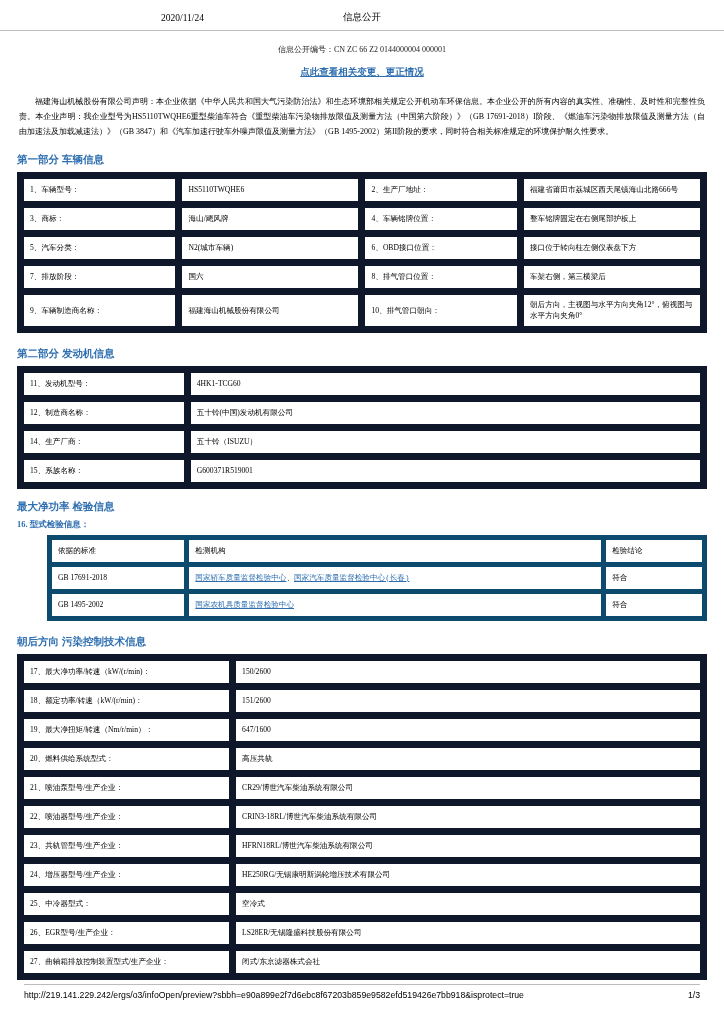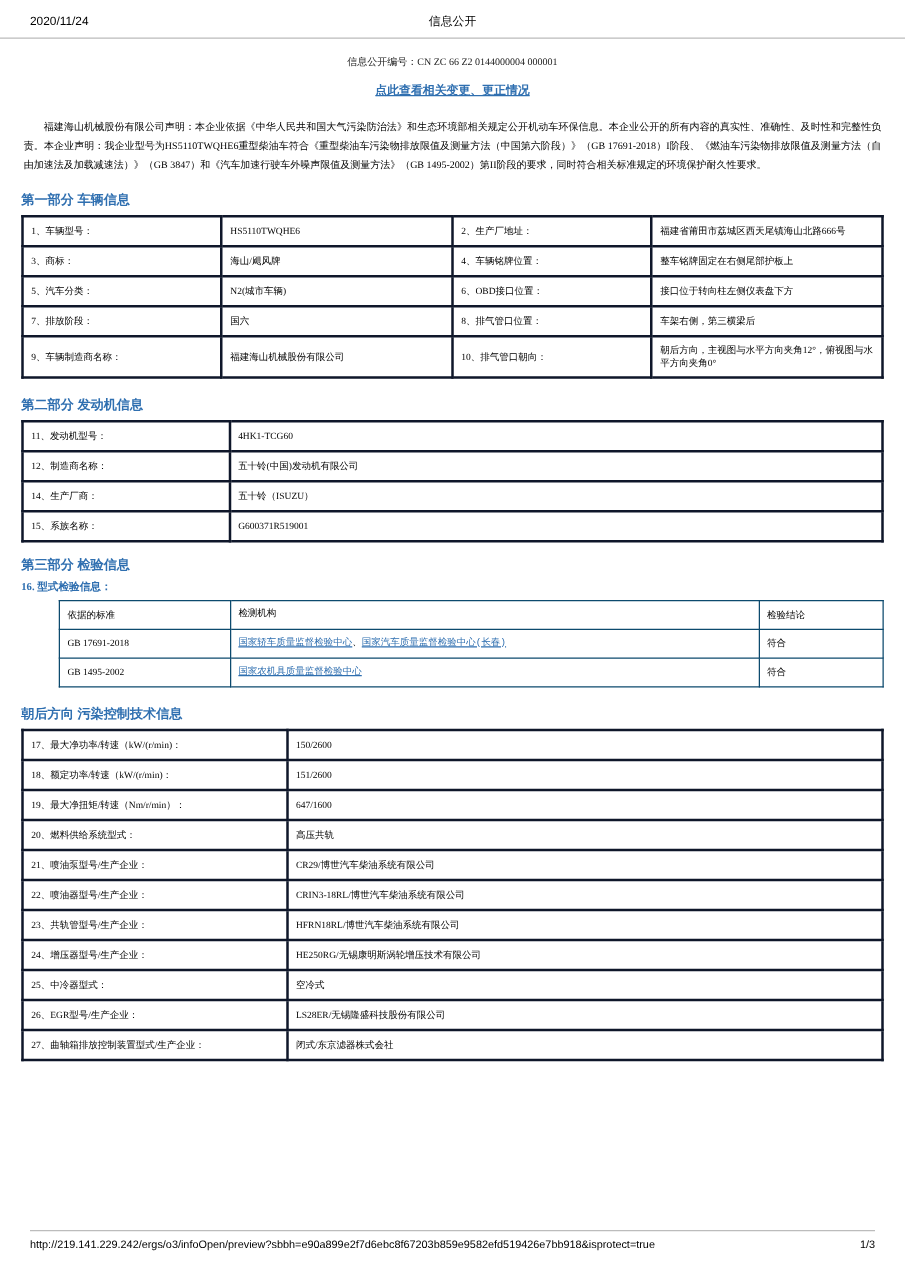--- a/index.html
+++ b/index.html
@@ -26,22 +26,22 @@
     display: flex;
     align-items: center;
     padding: 13px 24px 0 24px;
     font-size: 9.5px;
     color: #000;
     height: 22px;
     box-sizing: border-box;
   }
   .doc-header .hdr-date {
     width: 180px;
-    text-align: left;
-    font-family: Liberation Sans, sans-serif;
+    text-align: right;
+    font-family: Liberation Serif, serif;
     font-size: 9.5px;
   }
   .doc-header .hdr-title {
     flex: 1;
     text-align: center;
     font-family: "Liberation Sans", sans-serif;
     font-size: 9.5px;
   }
   .doc-header .hdr-right {
     width: 180px;
@@ -107,21 +107,21 @@
     margin: 4px 0 4px 0;
   }
   
   table.grid {
     border-collapse: collapse;
     width: 100%;
     font-size: 7.6px;
     table-layout: fixed;
   }
   table.grid td, table.grid th {
-    border: 2px solid #0f172a;
+    border: 7px solid #0f172a;
     padding: 5px 6px;
     vertical-align: middle;
     line-height: 1.35;
     font-weight: normal;
     text-align: left;
     color: #000;
     height: 12px;
   }
   td.label { width: 23%; }
   td.value { width: 27%; }
@@ -133,21 +133,21 @@
     padding-left: 30px;
     box-sizing: border-box;
   }
   table.inspect {
     border-collapse: collapse;
     width: 100%;
     font-size: 7.6px;
     table-layout: fixed;
   }
   table.inspect td {
-    border: 1px solid #0c4a6e;
+    border: 5px solid #0c4a6e;
     padding: 5px 6px;
     vertical-align: middle;
     line-height: 1.4;
     height: 12px;
   }
   table.inspect .c1 { width: 20%; }
   table.inspect .c2 { width: 66%; font-family: Liberation Mono, monospace; }
   table.inspect .c3 { width: 14%; }
   table.inspect a {
     color: #2f6fb0;
@@ -260,21 +260,21 @@
           <td class="label-wide">14、生产厂商：</td>
           <td class="value-wide">五十铃（ISUZU）</td>
         </tr>
         <tr>
           <td class="label-wide">15、系族名称：</td>
           <td class="value-wide">G600371R519001</td>
         </tr>
       </tbody>
     </table>
 
-    <div class="section-title tight">第三部分 检验信息</div>
+    <div class="section-title tight">最大净功率 检验信息</div>
     <div class="sub-title">16. 型式检验信息：</div>
     <div class="inspect-wrap">
       <table class="inspect">
         <tbody>
           <tr>
             <td class="c1">依据的标准</td>
             <td class="c2">检测机构</td>
             <td class="c3">检验结论</td>
           </tr>
           <tr>

